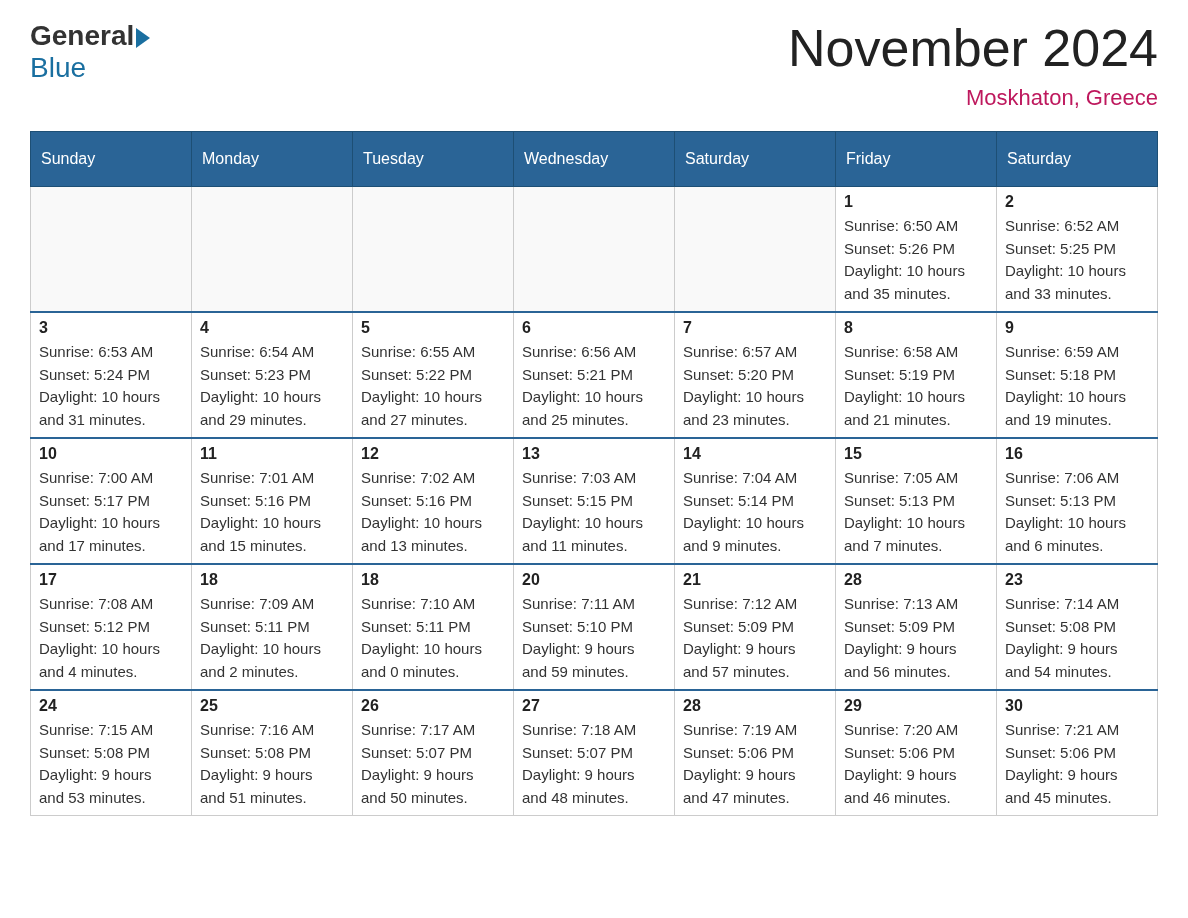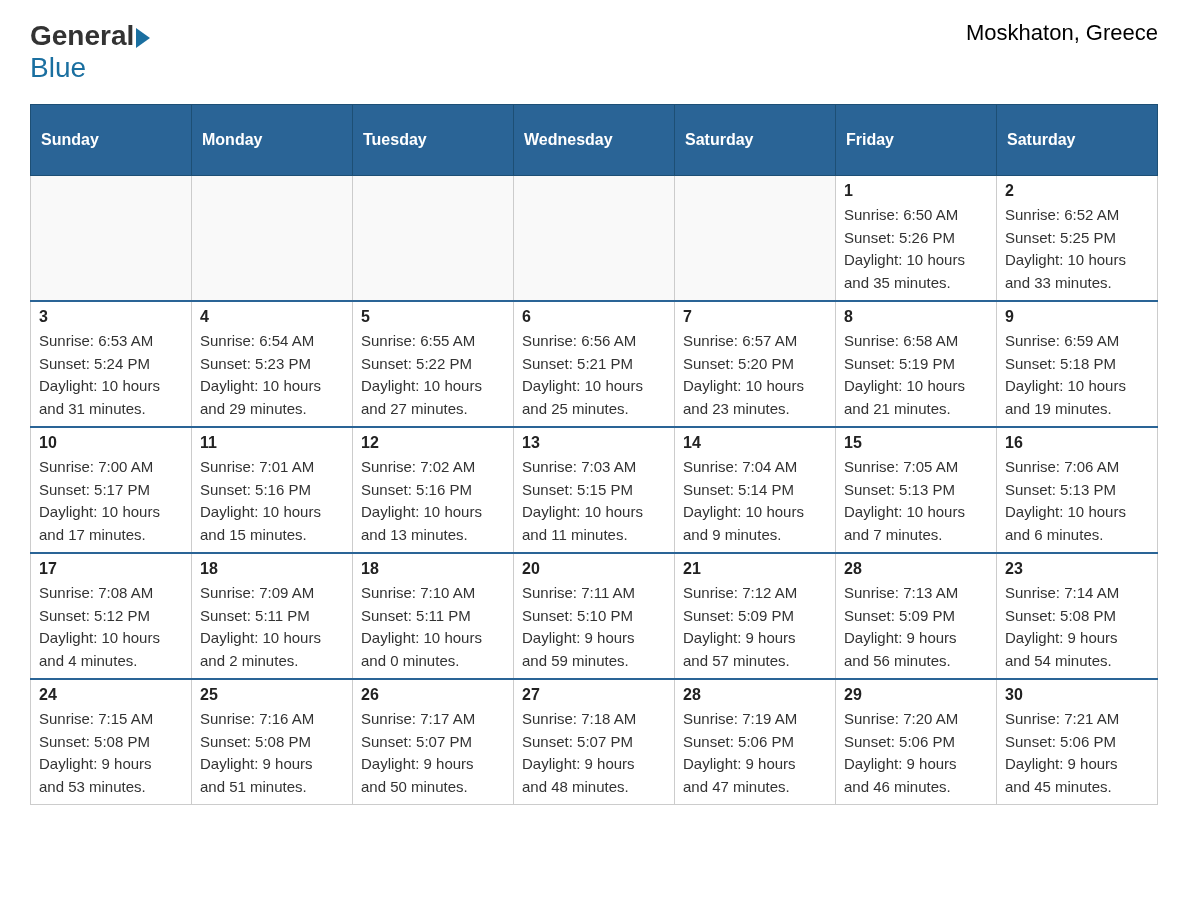--- a/index.html
+++ b/index.html
@@ -44,34 +44,34 @@
       text-align: right;
     }
     .month-title {
       font-size: 52px;
       font-weight: normal;
       color: #222;
       line-height: 1.1;
     }
     .location {
       font-size: 22px;
-      color: #000000;
-      margin-top: 0;
+      color: #be185d;
+      margin-top: 8px;
     }
     .calendar {
       width: 100%;
       border-collapse: collapse;
       border: 1px solid #999;
     }
     .calendar th {
       background-color: #2a6496;
       color: #fff;
-      padding: 26px 10px;
+      padding: 18px 10px;
       font-size: 16px;
-      font-weight: bold;
+      font-weight: normal;
       text-align: left;
       border: 1px solid #1d4f75;
     }
     .calendar td {
       vertical-align: top;
       padding: 6px 8px;
       border: 1px solid #ccc;
       width: calc(100% / 7);
       min-height: 100px;
       font-size: 13px;
@@ -103,20 +103,21 @@
   <div class="logo">
     <div class="logo-top">
       <span class="logo-general">General</span>
       <div class="logo-arrow"></div>
     </div>
     <div style="display:flex; align-items:center;">
       <span style="font-size:28px;font-weight:normal;color:#1a6fa0;margin-left:0;">Blue</span>
     </div>
   </div>
   <div class="title-section">
+    <div class="month-title">November 2024</div>
     <div class="location">Moskhaton, Greece</div>
   </div>
 </div>
 
 <table class="calendar">
   <thead>
     <tr>
       <th>Sunday</th>
       <th>Monday</th>
       <th>Tuesday</th>

